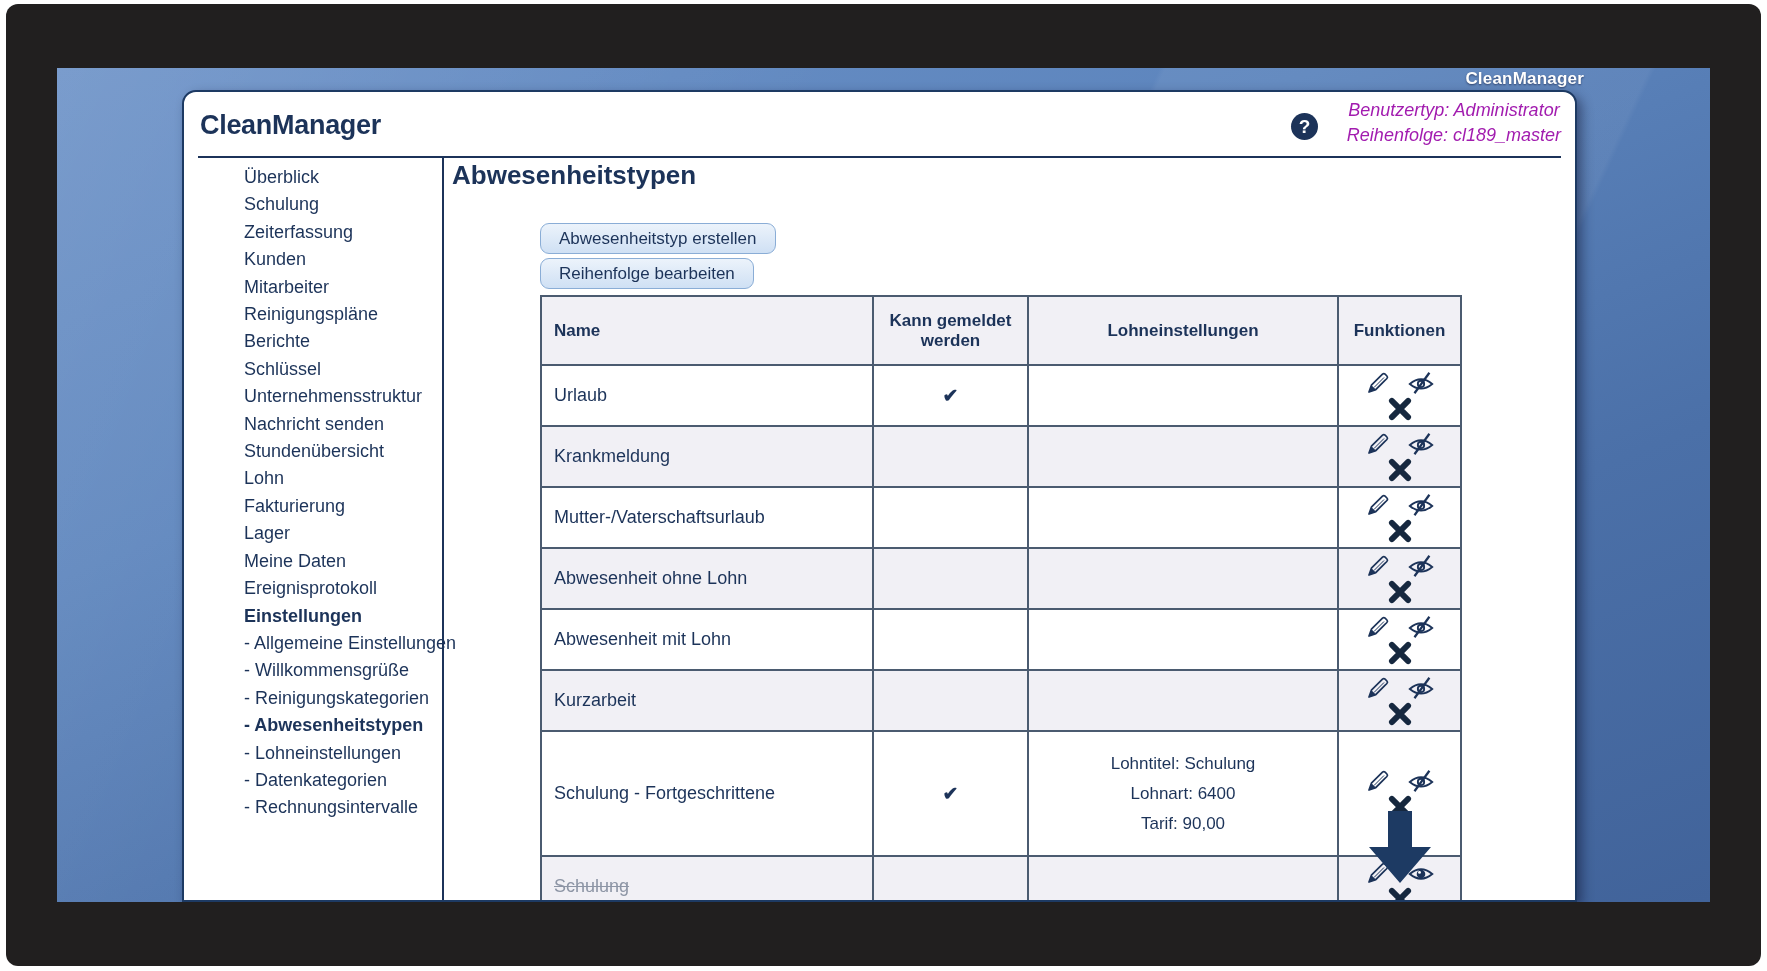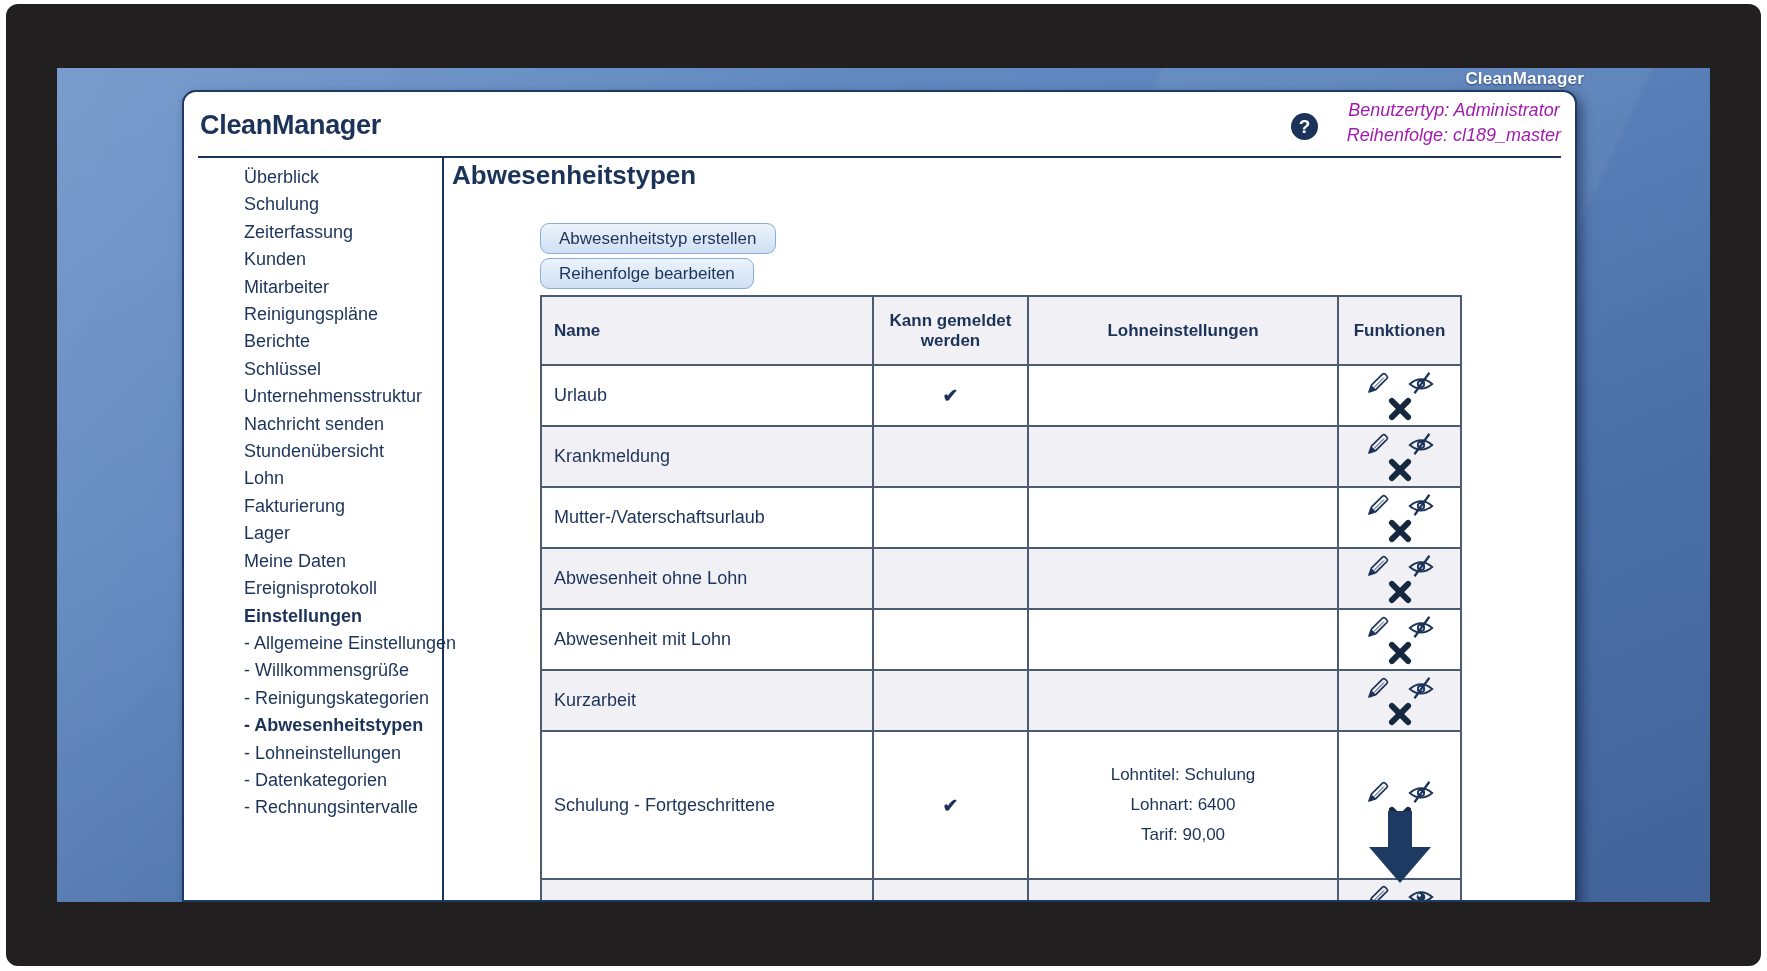--- a/index.html
+++ b/index.html
@@ -62,21 +62,21 @@
               border:2px solid #44546a;padding-left:9px; }
   table.abs th, table.abs td { border:2px solid #4b5b70; color:#1c3359; }
   table.abs thead th { height:69px; background:#f1f0f5; font-size:17px; font-weight:bold; }
   th.c-name, td.c-name { text-align:left; padding-left:12px; font-size:18px; }
   td.c-mark { text-align:center; font-size:19px; font-weight:bold; color:#16283f; }
   td.c-wage { text-align:center; font-size:17px; line-height:30px; }
   td.c-func { text-align:center; }
   tbody tr:nth-child(even) td { background:#f1f0f5; }
   tbody tr:nth-child(odd)  td { background:#ffffff; }
   tr.r-norm  td { height:61px; }
-  tr.r-tall  td { height:148px; }
+  tr.r-tall  td { height:125px; }
   tr.r-last  td { height:60px; }
   td.struck span { color:#8d95a5; text-decoration:line-through; }
 
   .ic { display:inline-block; width:28px; height:26px; vertical-align:middle;
         margin:0 5px; cursor:pointer; }
   .ic svg { width:100%; height:100%; }
 
   
   .big-arrow { position:absolute; left:1185px; top:719px; width:62px; height:72px; z-index:5; }
 </style>

